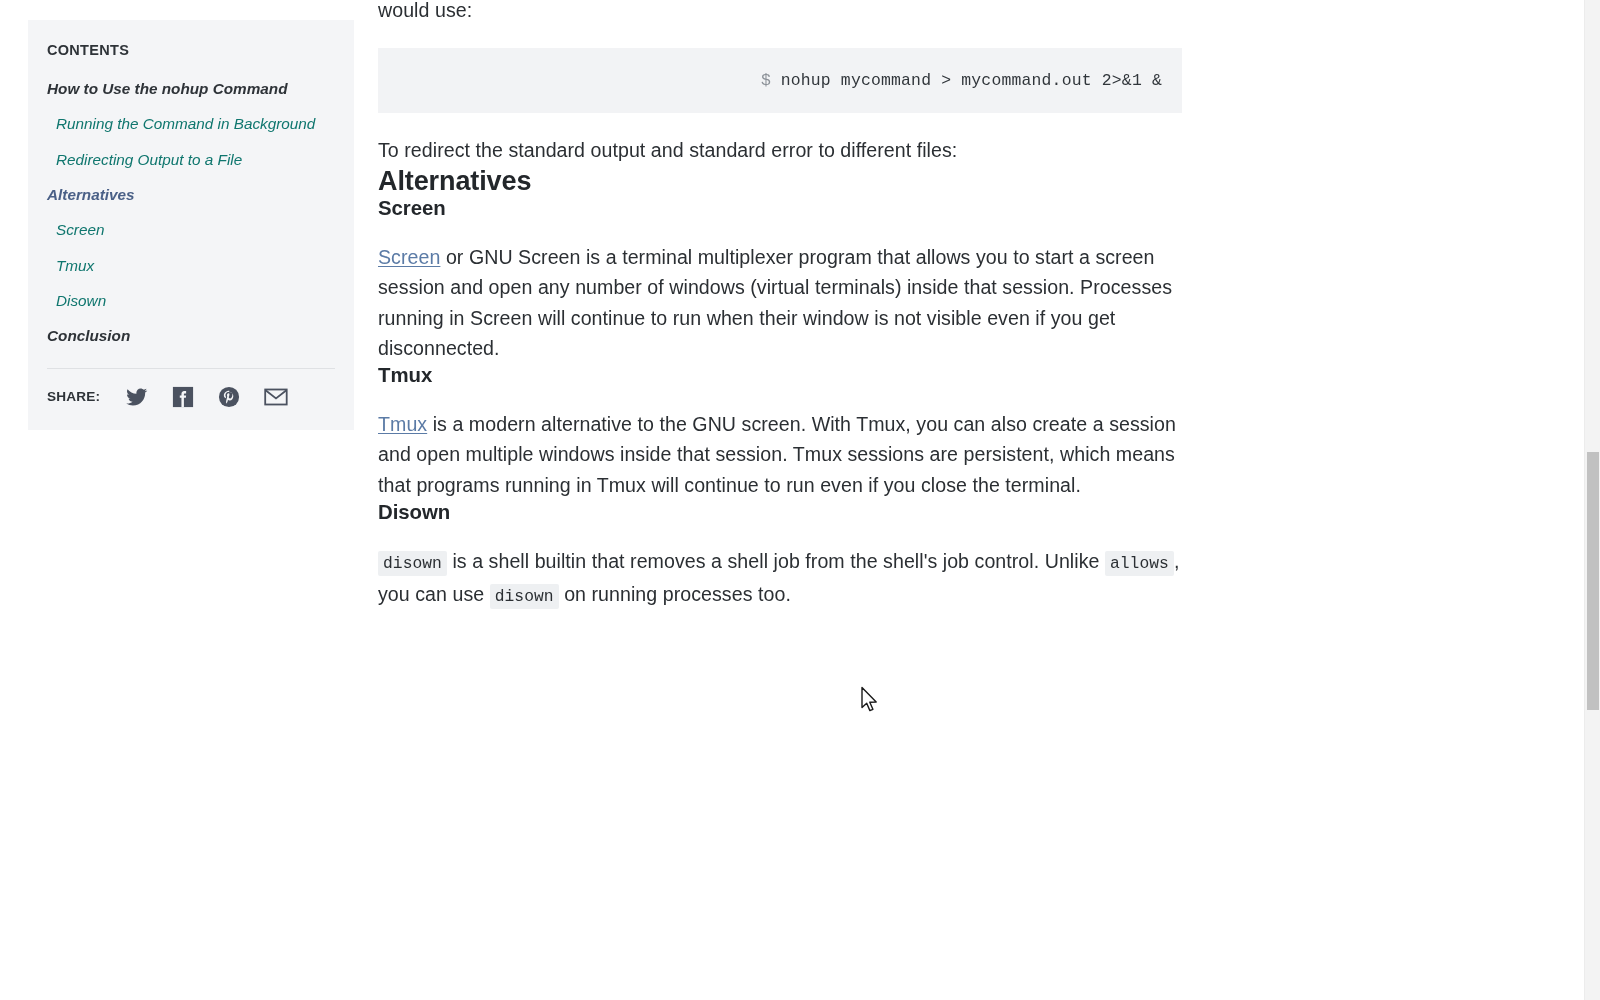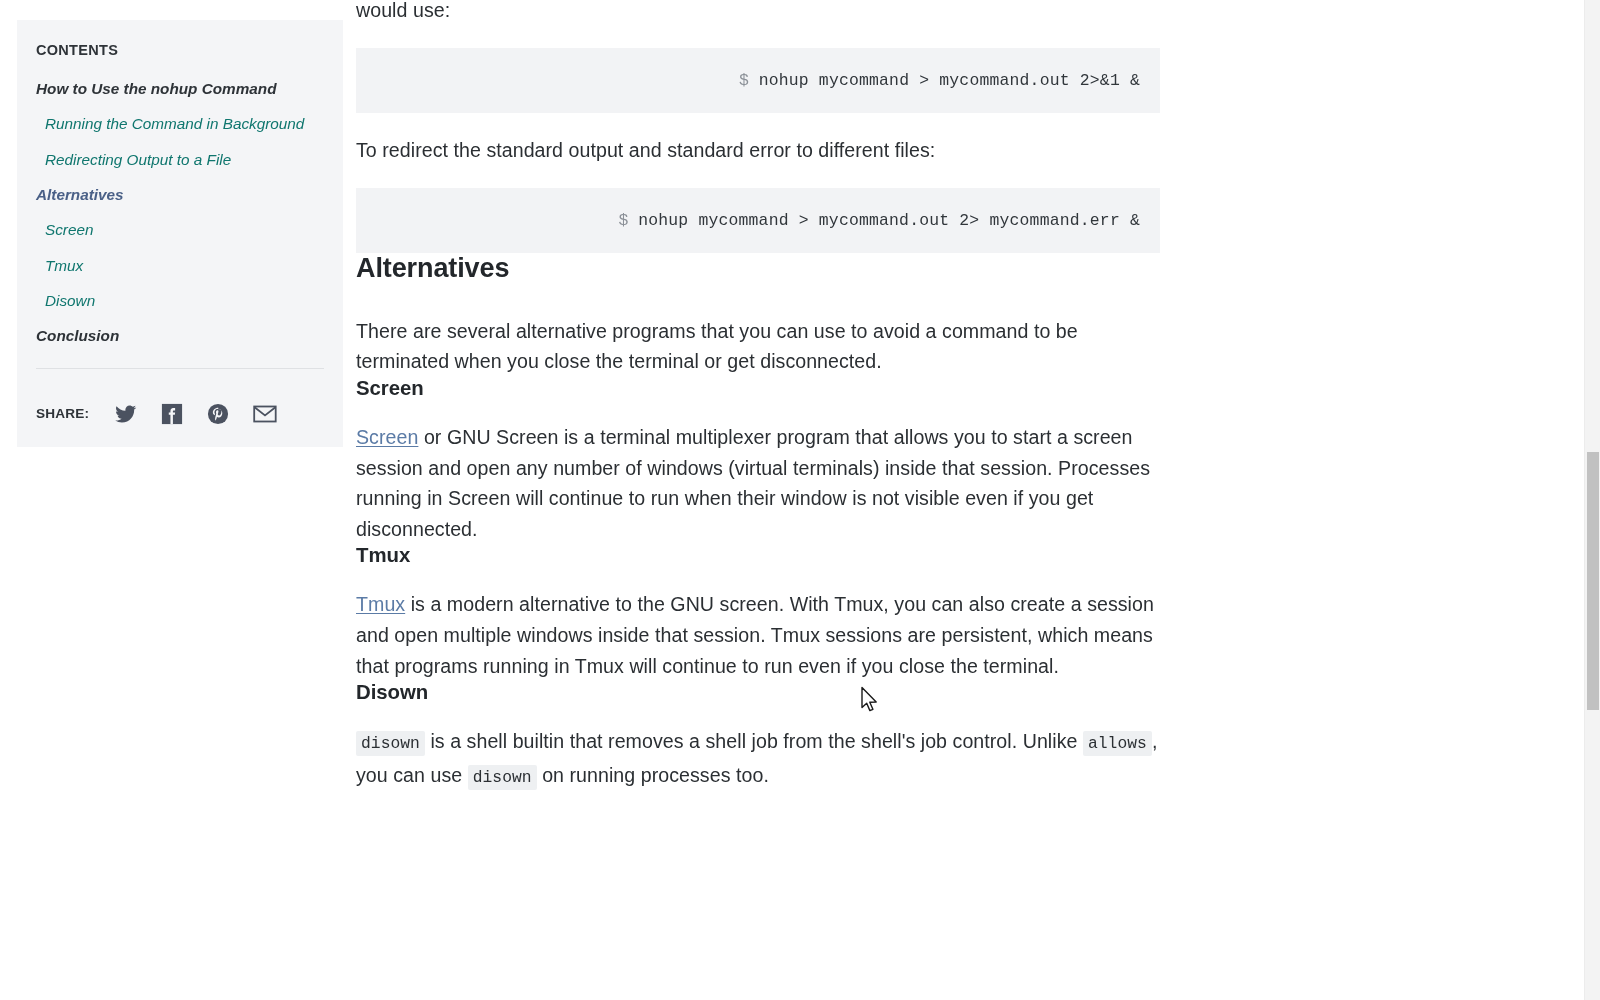--- a/index.html
+++ b/index.html
@@ -18,21 +18,21 @@
   .page {
     position: relative;
     width: 1600px;
     height: 1000px;
     background: #ffffff;
   }
 
   
   .toc-card {
     position: absolute;
-    left: 17px;
+    left: 28px;
     top: 20px;
     width: 326px;
     background: #f4f5f7;
     padding: 22px 19px 22px 19px;
   }
   .toc-title {
     font-size: 14.5px;
     font-weight: bold;
     letter-spacing: 0.3px;
     color: #2e3338;
@@ -54,21 +54,21 @@
   .toc-divider {
     margin: 22px 0 0 0;
     height: 1px;
     background: #dfe1e4;
     width: 100%;
   }
 
   .share-row {
     display: flex;
     align-items: center;
-    margin-top: 34px;
+    margin-top: 17px;
     gap: 24px;
   }
   .share-label {
     font-size: 13.6px;
     font-weight: bold;
     color: #2e3338;
     letter-spacing: 0.2px;
     margin-right: 2px;
   }
   .share-icon {
@@ -76,21 +76,21 @@
     align-items: center;
     justify-content: center;
     cursor: pointer;
     line-height: 0;
   }
   .share-icon svg { display: block; }
 
   
   .content {
     position: absolute;
-    left: 356px;
+    left: 378px;
     top: 0;
     width: 806px;
   }
   .para {
     font-size: 19.6px;
     line-height: 30.6px;
     color: #2b2f33;
     margin: 0;
     letter-spacing: 0.05px;
   }
@@ -232,25 +232,23 @@
   </aside>
 
   <main class="content">
 
     <p class="para para-top">would use:</p>
 
     <div class="codeblock"><span class="prompt">$ </span><span class="cmd">nohup mycommand &gt; mycommand.out 2&gt;&amp;1 &amp;</span></div>
 
     <p class="para mt-sp-3">To redirect the standard output and standard error to different files:</p>
 
-    <div class="codeblock"><span class="prompt">$ </span><span class="cmd">nohup mycommand &gt; mycommand.out 2&gt; mycommand.err &amp;</span></div>
 
     <h2 class="section-h mt-sp-2">Alternatives</h2>
 
-    <p class="para mt-sp-1">There are several alternative programs that you can use to avoid a command to be terminated when you close the terminal or get disconnected.</p>
 
     <h3 class="sub-h mt-sp-4">Screen</h3>
 
     <p class="para mt-sp-3"><a class="inline-link" href="#">Screen</a><span> or GNU Screen is a terminal multiplexer program that allows you to start a screen session and open any number of windows (virtual terminals) inside that session. Processes running in Screen will continue to run when their window is not visible even if you get disconnected.</span></p>
 
     <h3 class="sub-h mt-sp-4">Tmux</h3>
 
     <p class="para mt-sp-3"><a class="inline-link" href="#">Tmux</a><span> is a modern alternative to the GNU screen. With Tmux, you can also create a session and open multiple windows inside that session. Tmux sessions are persistent, which means that programs running in Tmux will continue to run even if you close the terminal.</span></p>
 
     <h3 class="sub-h mt-sp-4">Disown</h3>

